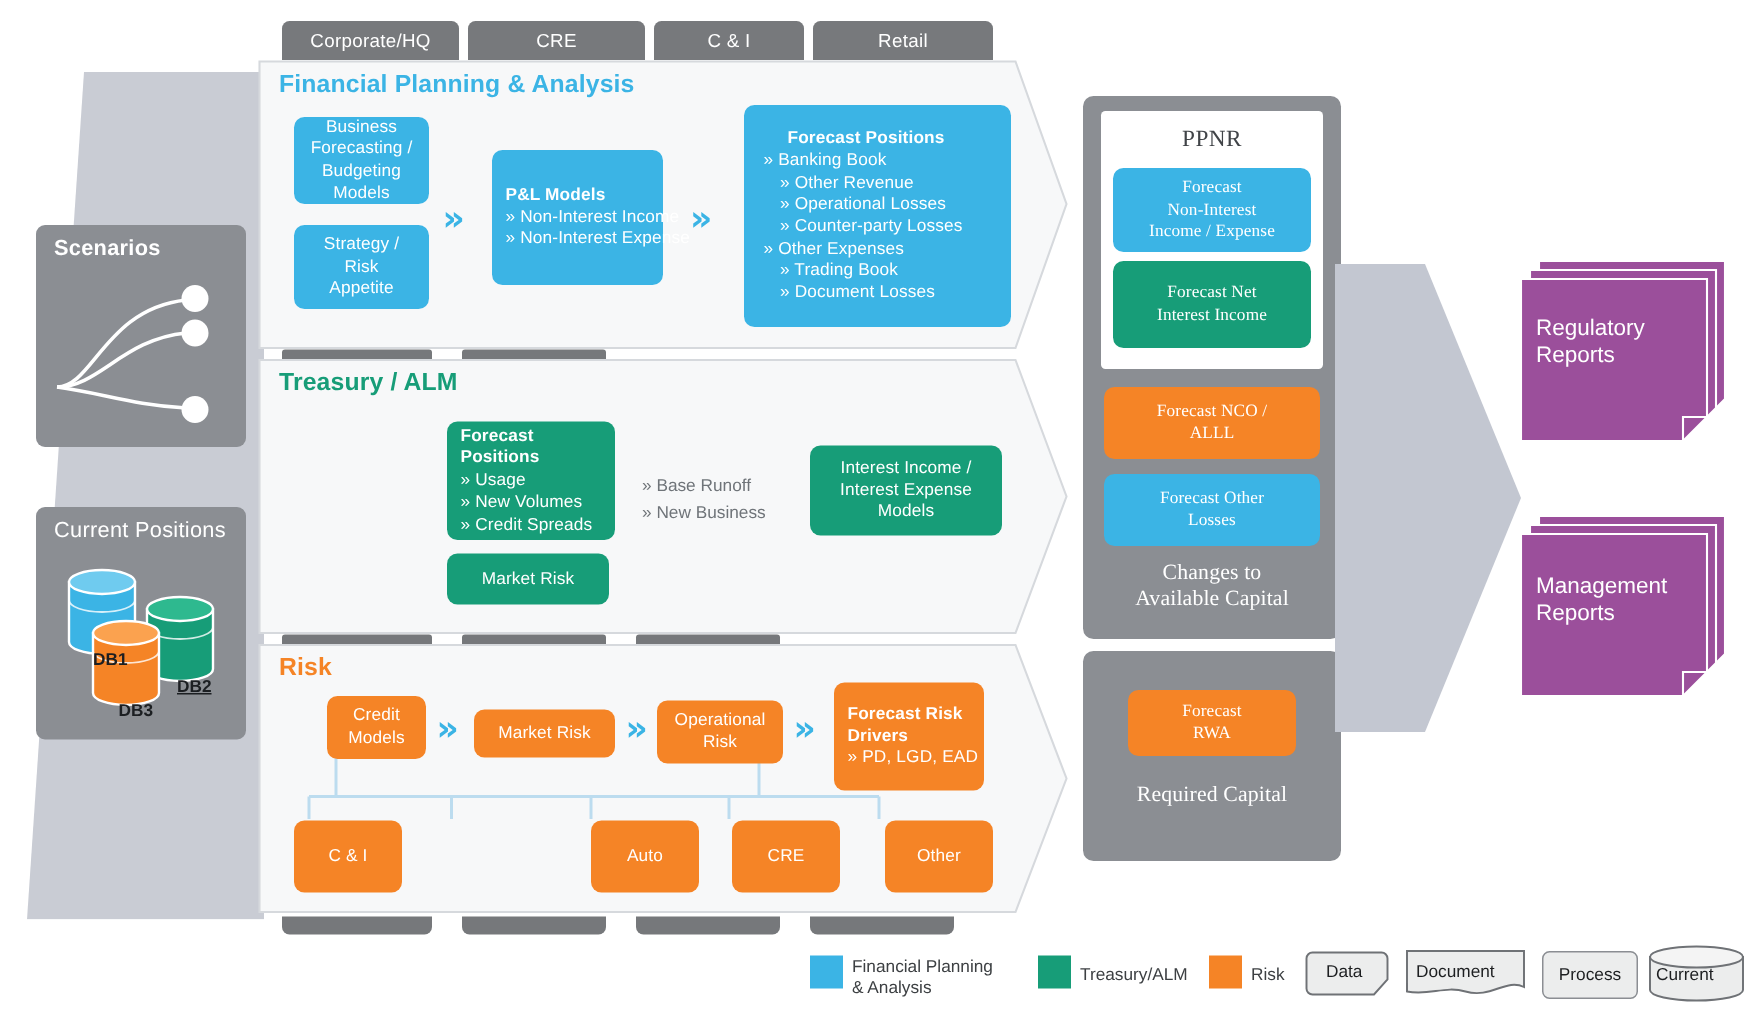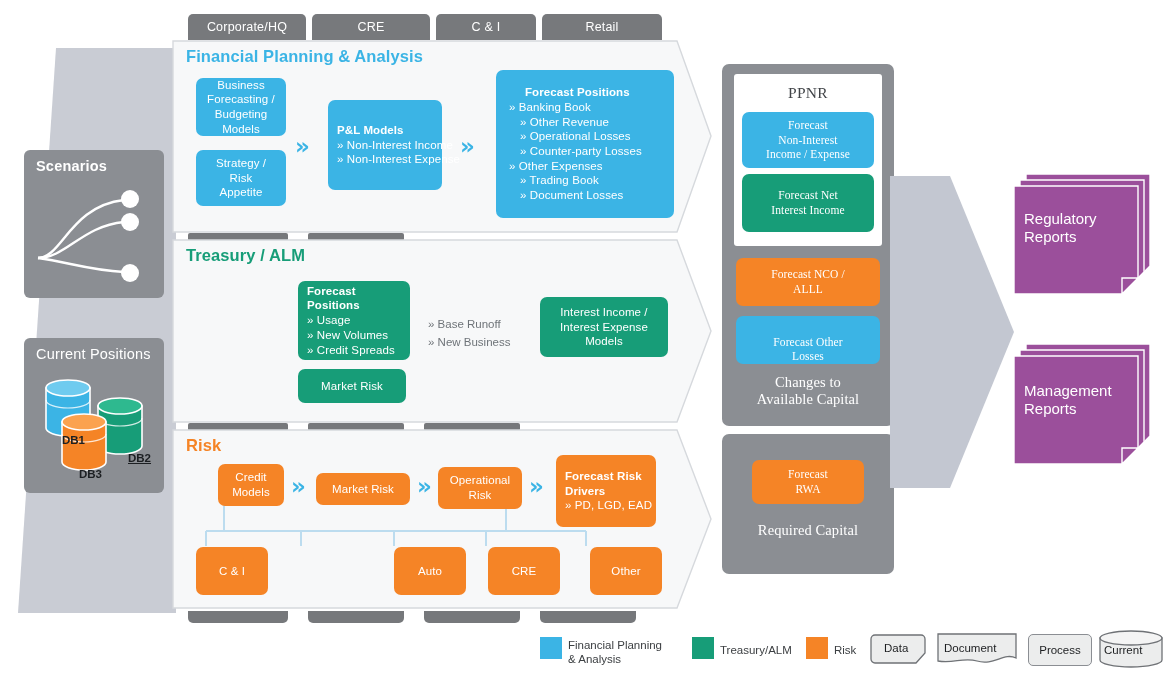--- a/index.html
+++ b/index.html
@@ -129,21 +129,21 @@
         <path d="M58,48 a22,8 0 0 0 44,0" fill="none" stroke="#ffffff" stroke-width="1.2" opacity=".8"></path>
       </g>
 
       <g>
         <path d="M22,52 L22,92 a22,8 0 0 0 44,0 L66,52 Z" fill="#f58426" stroke="#ffffff" stroke-width="1.6"></path>
         <ellipse cx="44" cy="52" rx="22" ry="8" fill="#fba24f" stroke="#ffffff" stroke-width="1.6"></ellipse>
         <path d="M22,64 a22,8 0 0 0 44,0" fill="none" stroke="#ffffff" stroke-width="1.2" opacity=".8"></path>
       </g>
     </svg>
     <div class="cyl-label" style="left:38px;top:96px;">DB1</div>
-    <div class="cyl-label" style="left:104px;top:114px;text-decoration:underline;">DB2</div>
+    <div class="cyl-label" style="left:94px;top:114px;text-decoration:underline;">DB2</div>
     <div class="cyl-label" style="left:55px;top:130px;">DB3</div>
   </div>
 
   <div class="abs tabstub" style="left:188px;top:14px;width:118px;height:26px;">
     <span>Corporate/HQ</span>
   </div>
   <div class="abs tabstub" style="left:312px;top:14px;width:118px;height:26px;">
     <span>CRE</span>
   </div>
   <div class="abs tabstub" style="left:436px;top:14px;width:100px;height:26px;">
@@ -278,21 +278,21 @@
       <div class="abs node blue center" style="left:8px;top:38px;width:132px;height:56px;">
         <span>Forecast<br>Non-Interest<br>Income / Expense</span>
       </div>
       <div class="abs node green center" style="left:8px;top:100px;width:132px;height:58px;">
         <span>Forecast Net<br>Interest Income</span>
       </div>
     </div>
     <div class="abs node orange center" style="left:14px;top:194px;width:144px;height:48px;">
       <span>Forecast NCO /<br>ALLL</span>
     </div>
-    <div class="abs node blue center" style="left:14px;top:252px;width:144px;height:48px;justify-content:flex-end;">
+    <div class="abs node blue center" style="left:14px;top:252px;width:144px;height:48px;">
       <span>Forecast Other<br>Losses</span>
     </div>
     <div class="mid-caption" style="top:310px;">Changes to<br>Available Capital</div>
   </div>
 
   <div class="abs midpanel" style="left:722px;top:434px;width:172px;height:140px;">
     <div class="abs node orange center" style="left:30px;top:26px;width:112px;height:44px;">
       <span>Forecast<br>RWA</span>
     </div>
     <div class="mid-caption" style="top:88px;">Required Capital</div>

